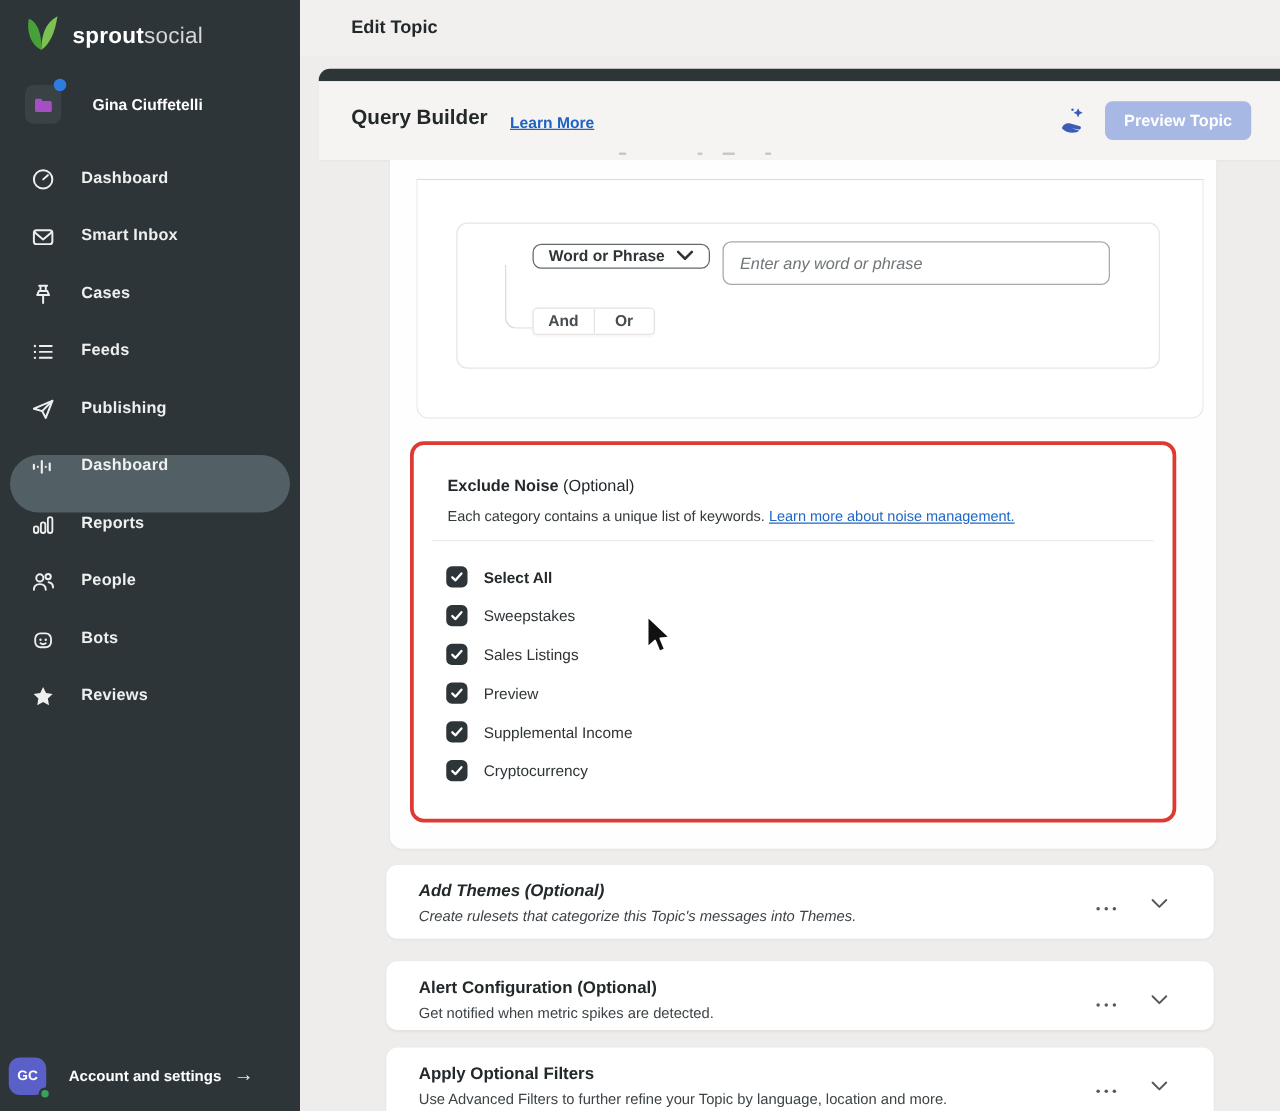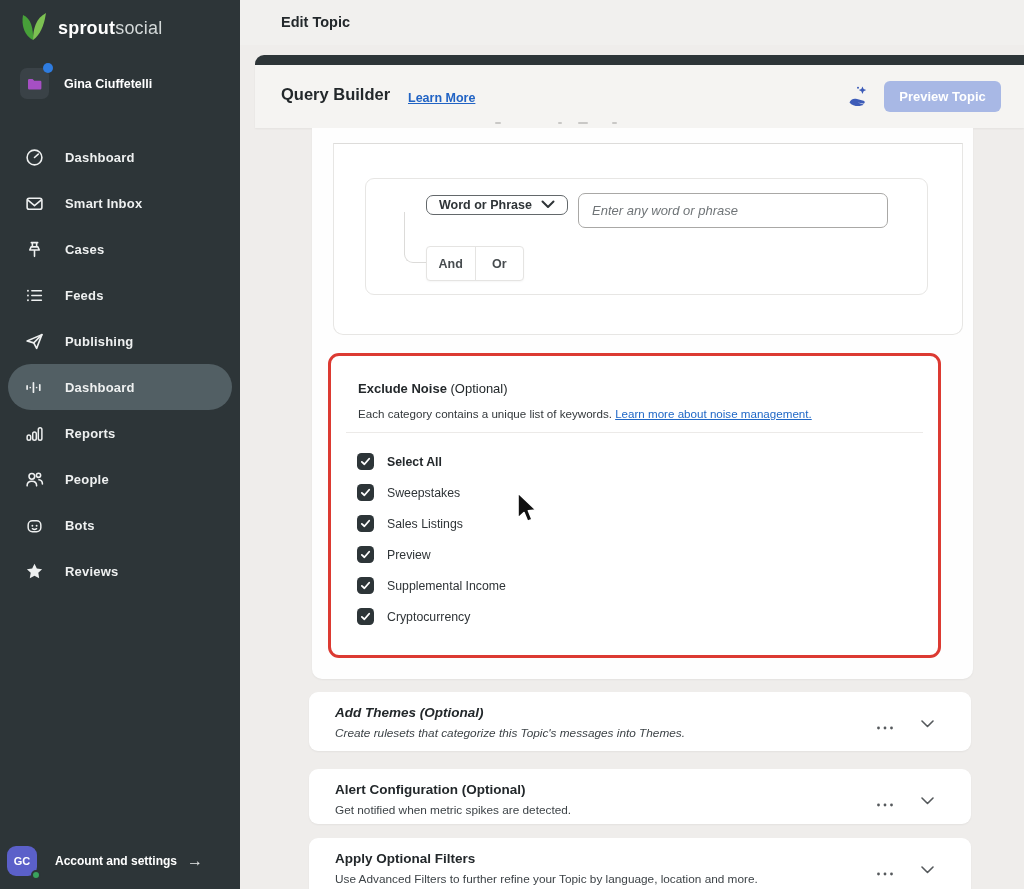--- a/index.html
+++ b/index.html
@@ -4,26 +4,26 @@
 <style>
   * { margin:0; padding:0; box-sizing:border-box; }
   body { background:#d8d6d4; font-family:"Liberation Sans", sans-serif; }
   .stage { position:relative; width:1024px; height:889px; overflow:hidden; background:#efedeb; }
 
   
   .sidebar { position:absolute; left:0; top:0; width:240px; height:889px; background:#2d3538; }
   .brand { position:absolute; left:20px; top:10px; display:flex; align-items:center; gap:11px; }
   .brand-text { font-size:18px; color:#ffffff; font-weight:700; letter-spacing:.2px; }
   .brand-text .light { font-weight:400; color:#d3d8d8; }
-  .user-row { position:absolute; left:20px; top:68px; display:flex; align-items:center; gap:15px; }
+  .user-row { position:absolute; left:20px; top:68px; display:flex; align-items:center; gap:25px; }
   .folder-tile { width:29px; height:31px; background:#3a4247; border-radius:7px; position:relative; display:flex; align-items:center; justify-content:center; }
   .notif-dot { position:absolute; right:-4px; top:-5px; width:10px; height:10px; border-radius:50%; background:#2e7ce0; }
   .user-name { color:#ffffff; font-weight:700; font-size:12.5px; }
   .nav { position:absolute; left:8px; top:134px; width:224px; }
-  .nav-item { height:46px; display:flex; align-items:center; padding-left:17px; border-radius:23px; color:#eef0f0; cursor:pointer; }
+  .nav-item { height:46px; display:flex; align-items:flex-start; padding-left:17px; border-radius:23px; color:#eef0f0; cursor:pointer; }
   .nav-item.active { background:#525f64; }
   .nav-icon { width:19px; height:19px; display:inline-flex; flex:0 0 19px; }
   .nav-label { font-weight:700; font-size:13px; letter-spacing:.2px; margin-left:21px; }
   .account-row { position:absolute; left:7px; bottom:13px; width:196px; display:flex; align-items:center; }
   .avatar { width:30px; height:30px; border-radius:9px; background:#5b60c9; color:#fff; font-size:11px; font-weight:700; display:flex; align-items:center; justify-content:center; position:relative; }
   .status-dot { position:absolute; right:-4px; bottom:-4px; width:10px; height:10px; border-radius:50%; background:#3aa15c; border:2px solid #2d3538; }
   .account-label { color:#ffffff; font-weight:700; font-size:12px; margin-left:18px; }
   .account-arrow { color:#e6e8e8; margin-left:auto; font-size:16px; }
 
   
@@ -39,21 +39,21 @@
   .frag { position:absolute; top:122px; height:2px; background:#c9c8c6; border-radius:1px; }
 
   .panel { position:absolute; left:72px; top:128px; width:661px; height:551px; background:#fefefe; border-radius:0 0 10px 10px; box-shadow:0 1px 2px rgba(0,0,0,.05); }
 
   .outer-card { position:absolute; left:93px; top:143px; width:630px; height:192px; background:#fff; border:1px solid #e7e6e4; border-radius:0 0 10px 10px; border-top-color:#dddcda; }
   .inner-card { position:absolute; left:125px; top:178px; width:563px; height:117px; border:1px solid #e7e6e4; border-radius:9px; background:#fff; }
   .type-btn { position:absolute; left:186px; top:195px; width:142px; height:20px; border:1.5px solid #63686b; border-radius:7px; background:#fff; display:flex; align-items:center; justify-content:space-between; padding:0 12px; font-size:12.5px; font-weight:700; color:#2f3437; cursor:pointer; font-family:"Liberation Sans",sans-serif; }
   .kw-input { position:absolute; left:338px; top:193px; width:310px; height:35px; border:1px solid #a9a8a6; border-radius:7px; padding:0 13px; font-size:13px; font-style:italic; color:#555a5d; background:#fff; font-family:"Liberation Sans",sans-serif; }
   .kw-input::placeholder { color:#6f7477; font-style:italic; }
   .connector { position:absolute; left:164px; top:212px; width:22px; height:51px; border-left:1.5px solid #dcdbd9; border-bottom:1.5px solid #dcdbd9; border-bottom-left-radius:9px; }
-  .andor { position:absolute; left:186px; top:246px; width:98px; height:35px; border:1px solid #e5e4e2; border-radius:4px; display:flex; background:#fff; box-shadow:0 1px 2px rgba(0,0,0,.04); overflow:hidden; }
+  .andor { position:absolute; left:186px; top:246px; width:98px; height:22px; border:1px solid #e5e4e2; border-radius:4px; display:flex; background:#fff; box-shadow:0 1px 2px rgba(0,0,0,.04); overflow:hidden; }
   .andor .op { flex:1; display:flex; align-items:center; justify-content:center; font-size:12.5px; font-weight:700; color:#474c4f; cursor:pointer; }
   .andor .op:first-child { border-right:1px solid #e5e4e2; }
 
   .noise-box { position:absolute; left:88px; top:353px; width:613px; height:305px; border:3px solid #dc3a32; border-radius:11px; background:#fff; }
   .noise-title { position:absolute; left:27px; top:25px; font-size:13px; color:#23282b; }
   .noise-title .bold { font-weight:700; }
   .noise-desc { position:absolute; left:27px; top:51px; font-size:11.6px; color:#33383b; }
   .noise-link { font-weight:400; color:#1f67c6; text-decoration:underline; cursor:pointer; }
   .noise-divider { position:absolute; left:15px; right:15px; top:76px; border-top:1px solid #eceae8; }
   .noise-list { position:absolute; left:26px; top:90px; }

